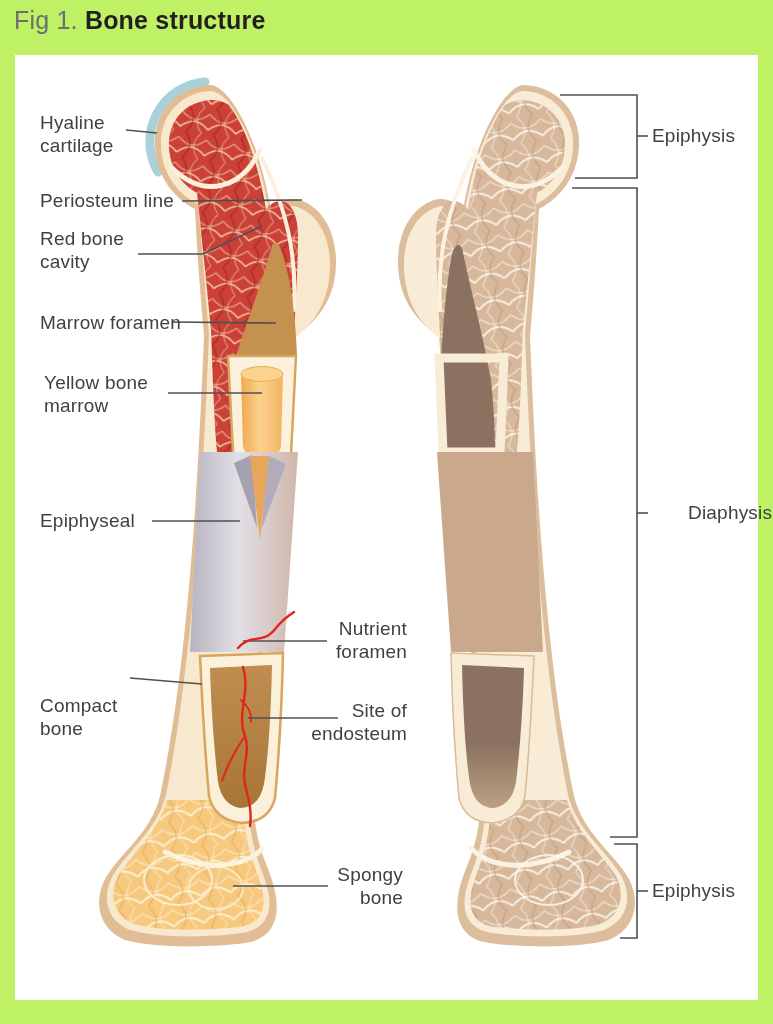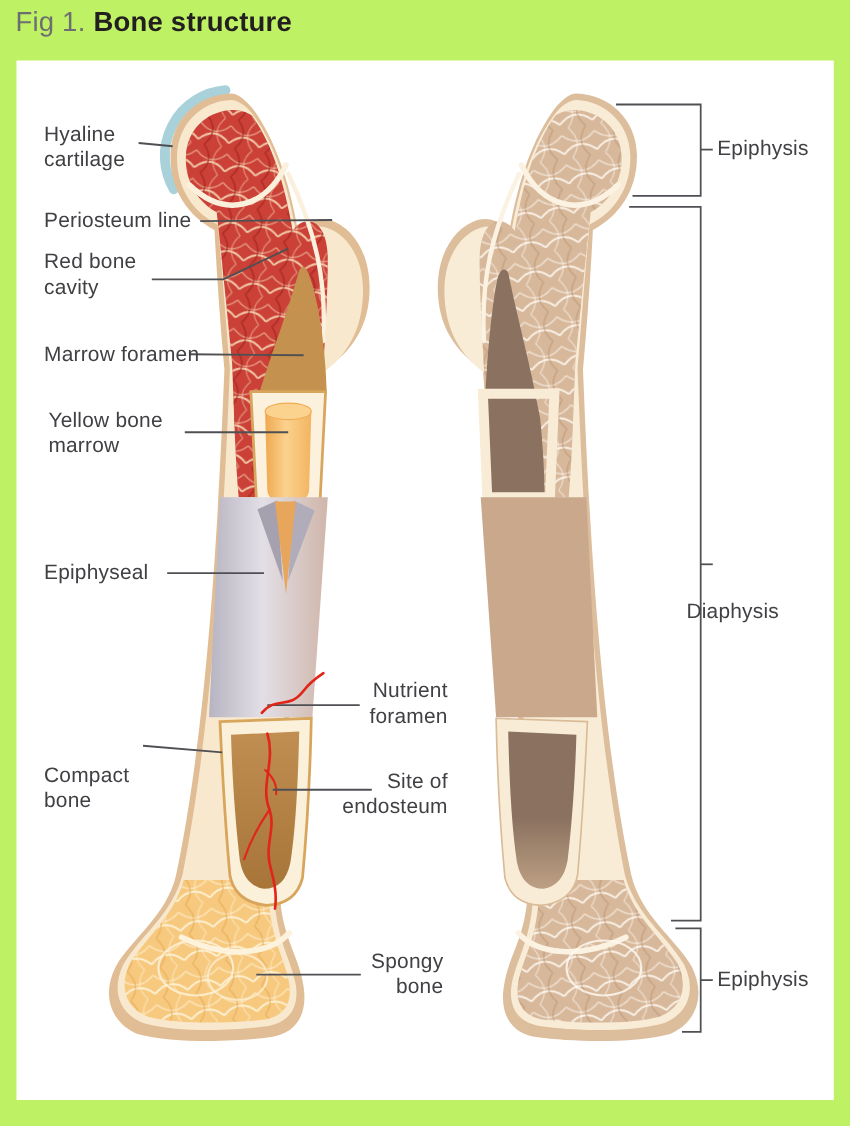--- a/index.html
+++ b/index.html
@@ -177,16 +177,16 @@
   <div class="lbl" style="left:40px;top:190px;width:170px;">Periosteum line</div>
   <div class="lbl" style="left:40px;top:228px;width:120px;">Red bone cavity</div>
   <div class="lbl" style="left:40px;top:312px;width:170px;">Marrow foramen</div>
   <div class="lbl" style="left:44px;top:372px;width:140px;">Yellow bone marrow</div>
   <div class="lbl" style="left:40px;top:510px;width:170px;">Epiphyseal</div>
   <div class="lbl" style="left:40px;top:662px;width:110px;margin-top:33px;">Compact bone</div>
   <div class="lbl right" style="left:317px;top:618px;width:90px;">Nutrient foramen</div>
   <div class="lbl right" style="left:328px;top:864px;width:75px;">Spongy bone</div>
   <div class="lbl right" style="left:297px;top:700px;width:110px;">Site of endosteum</div>
   <div class="lbl" style="left:652px;top:125px;">Epiphysis</div>
-  <div class="lbl" style="left:624px;top:502px;margin-top:44px;">Diaphysis</div>
+  <div class="lbl" style="left:688px;top:502px;">Diaphysis</div>
   <div class="lbl" style="left:652px;top:880px;">Epiphysis</div>
 
 </div>
 
 </body></html>

